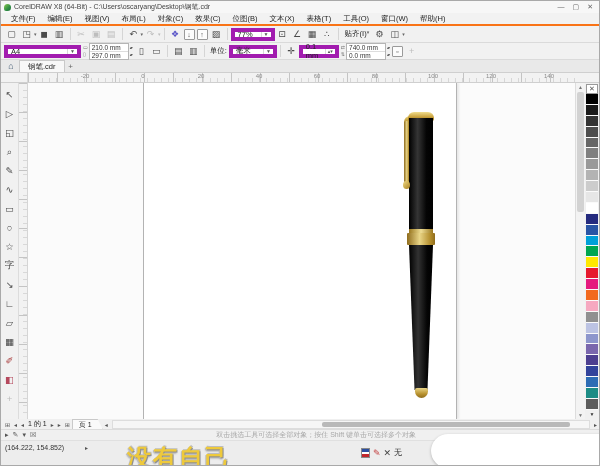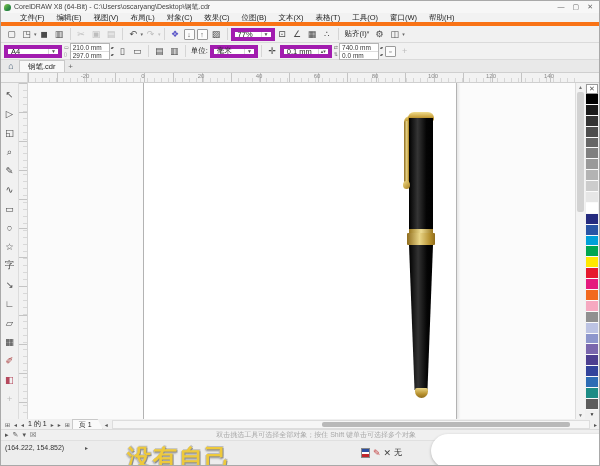--- a/index.html
+++ b/index.html
@@ -9,21 +9,21 @@
     font-size: 8px; color:#333; background:#f0f0f0; position:relative;
     border:1px solid #a9a9a9;
   }
   
   #titlebar { height:12px; background:#f7f7f7; display:flex; align-items:center; padding:0 3px; }
   #app-logo { width:7px; height:7px; border-radius:50% 50% 50% 2px; background:linear-gradient(135deg,#8cc94f,#2f8f45 60%,#1f6e35); margin-right:3px; flex:none; }
   #title-text { font-size:7px; color:#444; white-space:nowrap; overflow:hidden; }
   #win-btns { margin-left:auto; display:flex; gap:8px; padding-right:3px; }
   #win-btns span { font-size:7px; color:#666; cursor:default; }
   
-  #menubar { height:13px; background:#f2f2f2; display:flex; align-items:center; padding-left:13px; border-bottom:4px solid #f97316; }
+  #menubar { height:13px; background:#f2f2f2; display:flex; align-items:center; padding-left:4px; border-bottom:2px solid #f97316; }
   .menu-item { padding:0 6px; font-size:7.5px; color:#222; white-space:nowrap; }
   
   .bar { height:17px; background:#f1f1f1; border-bottom:1px solid #dadada; display:flex; align-items:center; padding:0 3px; }
   .tbtn { min-width:13px; height:13px; display:flex; align-items:center; justify-content:center; font-size:9px; color:#4a4a4a; margin:0 1px; }
   .tbtn.box { border:1px solid #9a9a9a; width:11px; min-width:11px; height:11px; font-size:7px; border-radius:1px; background:#fcfcfc; }
   .dis { color:#bdbdbd !important; }
   .sep { width:1px; height:12px; background:#d5d5d5; margin:0 3px; }
   .dd { font-size:5px; color:#666; margin-left:0px; }
   .combo { display:flex; align-items:center; background:#fff; border:4px solid #a21caf; height:13px; font-size:7.5px; padding:0 0 0 3px; color:#222; }
   .combo .arr { margin-left:auto; padding:0 2px; color:#555; font-size:5px; border-left:1px solid #d8d8d8; height:100%; display:flex; align-items:center; }
@@ -163,21 +163,21 @@
     <span class="snapbox">
       <span>贴齐(I)</span>
       <span class="dd"> ▾</span>
     </span>
     <span class="tbtn">⚙</span>
     <span class="tbtn">◫</span>
     <span class="dd">▾</span>
   </div>
 
 <div id="propbar" class="bar">
-  <span class="combo" style="width:58px;">
+  <span class="combo" style="width:77px;">
     <span>A4</span>
     <span class="arr">▼</span>
   </span>
   <span class="sizeblock">
     <span class="glyphs">
         <span>▭</span>
         <span>▯</span>
       </span>
     <span class="vals">
       <span>210.0 mm</span>
@@ -194,21 +194,21 @@
   <span class="tbtn">▤</span>
   <span class="tbtn">▥</span>
   <span class="sep"></span>
   <span class="plabel">单位:</span>
   <span class="combo" style="width:48px;">
     <span>毫米</span>
     <span class="arr">▼</span>
   </span>
   <span class="sep"></span>
   <span class="tbtn">✛</span>
-  <span class="combo" style="width:52px;">
+  <span class="combo" style="width:40px;">
     <span>0.1 mm</span>
     <span class="arr">▴▾</span>
   </span>
   <span class="sizeblock">
     <span class="glyphs">
         <span>⇄</span>
         <span>⇅</span>
       </span>
     <span class="vals">
       <span>740.0 mm</span>

